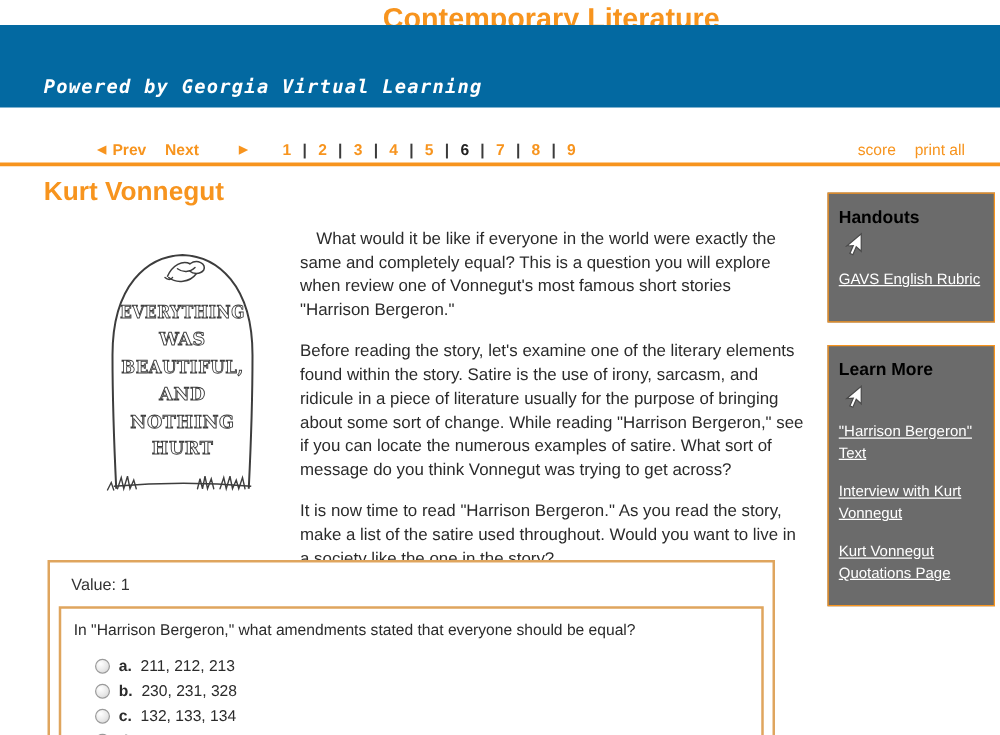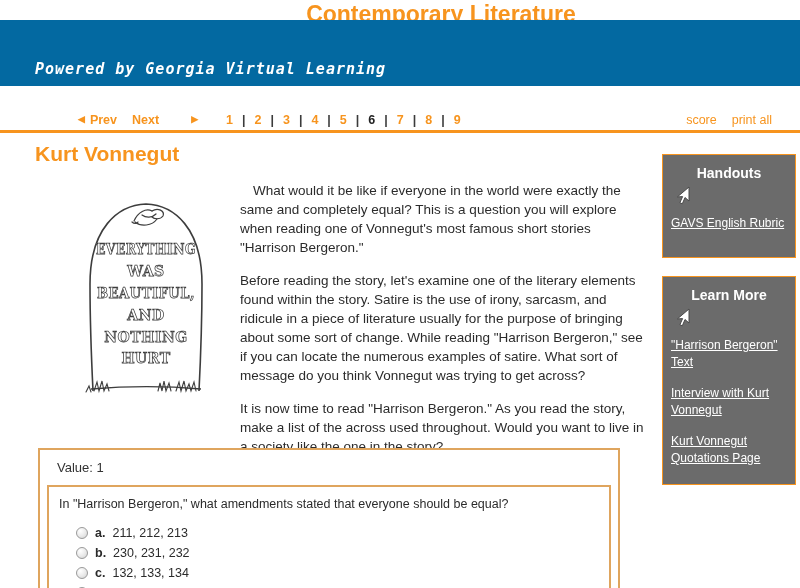--- a/index.html
+++ b/index.html
@@ -45,21 +45,21 @@
     font-size:13.5px;line-height:19px;color:#2b2b2b;}
   .lesson-text p{margin:0 0 14px 0;}
   .lesson-text p.indent-first{text-indent:13px;}
 
   
   .sidebar{position:absolute;left:662px;top:154px;width:134px;}
   .side-box{background:#6B6B6B;border:1px solid #F7941E;box-sizing:border-box;
     padding:8px 8px 4px 8px;margin-bottom:18px;}
   .side-box.handouts{min-height:104px;}
   .side-box.learn-more{min-height:164px;}
-  .side-title{color:#ffffff;font-weight:bold;font-size:14px;text-align:center;
+  .side-title{color:#000000;font-weight:bold;font-size:14px;
     margin:2px 0 4px 0;}
   .cursor-wrap{display:block;margin:0 0 8px 2px;height:22px;}
   .side-link{display:block;color:#fff;font-size:12px;line-height:1.45;
     text-decoration:underline;margin-bottom:13px;cursor:pointer;}
 
   
   .quiz-box{position:absolute;left:38px;top:448px;width:582px;height:152px;
     border:2px solid #DFA55E;background:#fff;box-sizing:border-box;}
   .value-label{font-size:13px;color:#333;margin:10px 0 10px 17px;}
   .question-box{margin:0 7px;border:2px solid #DFA55E;box-sizing:border-box;
@@ -145,23 +145,23 @@
       <g fill="none" stroke="#3d3d3d" stroke-width="1.1" stroke-linecap="round">
         <path d="M22,203 l3,-9 l2,9 l3,-10 l2,10 l3,-7 l2,7"></path>
         <path d="M14,204 l3,-6 l2,6"></path>
         <path d="M86,203 l2,-8 l2,8 l2,-10 l2,10 l3,-8 l2,8"></path>
         <path d="M104,203 l3,-9 l2,9 l3,-10 l2,10 l3,-7 l2,7 l3,-9 l2,9"></path>
       </g>
     </svg>
   </div>
 
   <div class="lesson-text">
-    <p class="indent-first">What would it be like if everyone in the world were exactly the same and completely equal? This is a question you will explore when reading one of Vonnegut's most famous short stories "Harrison Bergeron."</p>
+    <p class="indent-first">What would it be like if everyone in the world were exactly the same and completely equal? This is a question you will explore when review one of Vonnegut's most famous short stories "Harrison Bergeron."</p>
     <p>Before reading the story, let's examine one of the literary elements found within the story. Satire is the use of irony, sarcasm, and ridicule in a piece of literature usually for the purpose of bringing about some sort of change. While reading "Harrison Bergeron," see if you can locate the numerous examples of satire. What sort of message do you think Vonnegut was trying to get across?</p>
-    <p>It is now time to read "Harrison Bergeron."  As you read the story, make a list of the across used throughout.  Would you want to live in a society like the one in the story?</p>
+    <p>It is now time to read "Harrison Bergeron."  As you read the story, make a list of the satire used throughout.  Would you want to live in a society like the one in the story?</p>
     <p>Please use the self-assessment below to review the story.</p>
   </div>
 
   <div class="sidebar">
     <div class="side-box handouts">
       <div class="side-title">Handouts</div>
       <span class="cursor-wrap">
         <svg width="20" height="22" viewBox="0 0 20 22">
           <path d="M16,2 L16,16 L12,12.5 L9.3,18.8 L6.9,17.7 L9.6,11.6 L4.4,11.9 Z" fill="#ffffff" stroke="#4a4a4a" stroke-width="1"></path>
         </svg>
@@ -186,21 +186,21 @@
     <div class="question-box">
       <div class="question-text">In "Harrison Bergeron," what amendments stated that everyone should be equal?</div>
       <div class="option-row">
         <span class="radio"></span>
         <span class="option-letter">a.</span>
         <span>211, 212, 213</span>
       </div>
       <div class="option-row">
         <span class="radio"></span>
         <span class="option-letter">b.</span>
-        <span>230, 231, 232</span>
+        <span>230, 231, 328</span>
       </div>
       <div class="option-row">
         <span class="radio"></span>
         <span class="option-letter">c.</span>
         <span>132, 133, 134</span>
       </div>
       <div class="option-row">
         <span class="radio"></span>
         <span class="option-letter">d.</span>
         <span>212, 213, 214</span>

